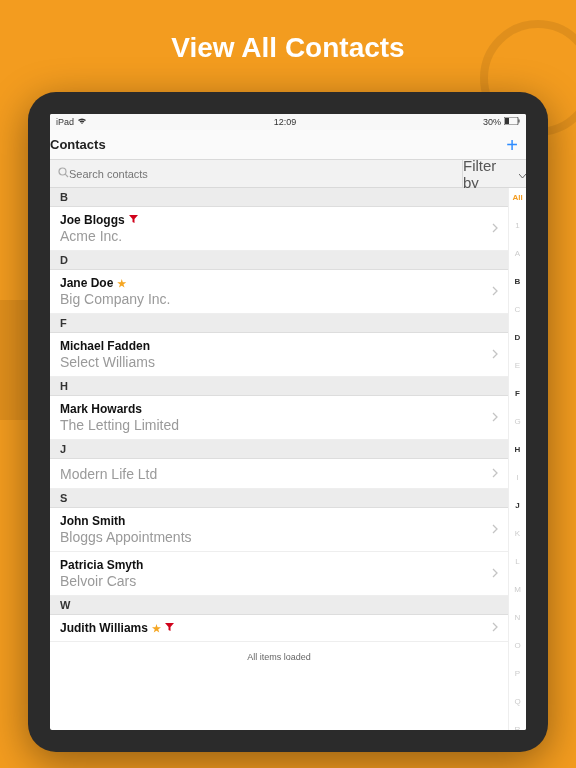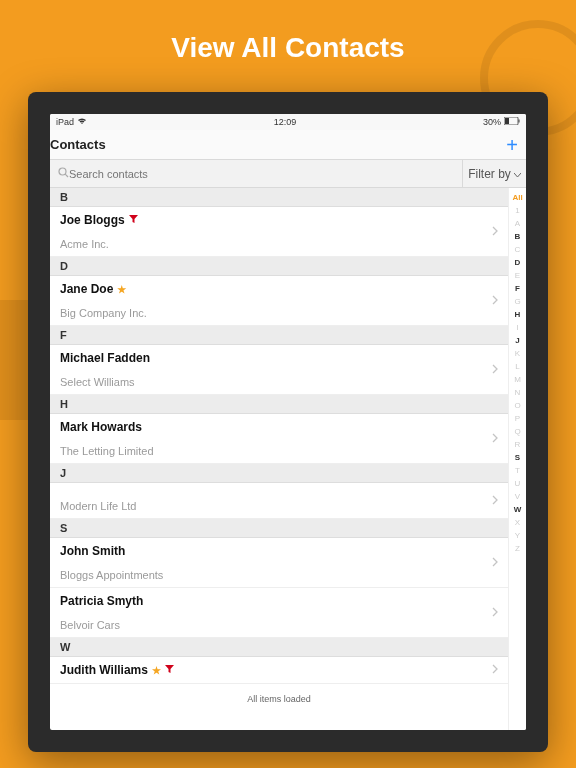--- a/index.html
+++ b/index.html
@@ -1,45 +1,45 @@
 <!DOCTYPE html>
 <html><head>
 <meta charset="utf-8">
 <style>
 *{margin:0;padding:0;box-sizing:border-box;font-family:-apple-system,Helvetica,Arial,sans-serif}
 body{width:576px;height:768px;background:#f39c1f;overflow:hidden;position:relative}
 .bg-deco{position:absolute;inset:0;opacity:.08}
 .bg-deco::before{content:"";position:absolute;right:-20px;top:20px;width:100px;height:100px;border:8px solid #000;border-radius:50%}
 .bg-deco::after{content:"";position:absolute;left:-30px;top:300px;width:120px;height:120px;background:#000;border-radius:10px}
 .banner{position:relative;text-align:center;color:#fff;font-size:28px;font-weight:600;padding:32px 16px 28px}
-.device{position:relative;margin:0 auto;width:520px;height:660px;background:#2b2b2b;border-radius:8px;padding:22px;box-shadow:0 10px 40px rgba(0,0,0,.4)}
+.device{position:relative;margin:0 auto;width:520px;height:660px;background:#2b2b2b;border-radius:28px;padding:22px;box-shadow:0 10px 40px rgba(0,0,0,.4)}
 .screen{width:100%;height:100%;background:#fff;border-radius:2px;display:flex;flex-direction:column;overflow:hidden}
 .statusbar{height:16px;background:#f8f8f8;display:flex;align-items:center;justify-content:space-between;padding:0 6px;font-size:9px;color:#333}
 .status-left,.status-right{display:flex;align-items:center;gap:3px}
 .wifi{display:inline-block}
 .navbar{height:30px;border-bottom:1px solid #d9d9d9;display:flex;align-items:center;justify-content:flex-start;position:relative;background:#fafafa}
 .navtitle{font-size:13px;font-weight:600;color:#222}
 .addbtn{position:absolute;right:8px;top:4px;color:#2e8cff;font-size:20px;font-weight:300;cursor:pointer}
 .searchrow{height:28px;border-bottom:1px solid #d9d9d9;display:flex;background:#f2f2f2}
 .searchbox{flex:1;display:flex;align-items:center;padding:0 8px;gap:0}
 .searchicon{color:#aaa;font-size:12px}
 .searchinput{border:none;background:none;font-size:11px;color:#aaa;flex:1;outline:none}
-.filterbtn{width:64px;border-left:1px solid #d9d9d9;display:flex;align-items:center;justify-content:center;font-size:12px;color:#555;gap:3px;cursor:pointer}
+.filterbtn{width:64px;border-left:1px solid #d9d9d9;display:flex;align-items:center;justify-content:center;font-size:15px;color:#555;gap:3px;cursor:pointer}
 .body{flex:1;display:flex;overflow:hidden}
 .list{flex:1;overflow:hidden}
 .section-hdr{background:#ececec;padding:3px 10px;font-size:11px;font-weight:700;color:#333;border-bottom:1px solid #ddd}
 .row{padding:6px 10px;border-bottom:1px solid #eee;display:flex;align-items:center;cursor:pointer}
 .rowtext{flex:1}
 .name{font-size:12px;font-weight:700;color:#111;display:flex;align-items:center;gap:4px}
-.company{font-size:11px;color:#9a9a9a;margin-top:11px}
+.company{font-size:14px;color:#9a9a9a;margin-top:1px}
 .chevron{color:#c4c4c4;font-size:12px}
 .star{color:#f5a623;font-size:10px}
 .funnel{color:#d0021b;font-size:10px}
 .footer-msg{text-align:center;font-size:9px;color:#666;padding:10px 0}
-.index{width:18px;background:#fff;border-left:1px solid #eee;display:flex;flex-direction:column;align-items:center;padding-top:4px;gap:1px}
+.index{width:18px;background:#fff;border-left:1px solid #eee;display:flex;flex-direction:column;align-items:center;padding-top:4px;gap:16px}
 .index span{font-size:8px;color:#ccc;line-height:1.5;cursor:pointer}
 .index span.active{color:#f39c1f;font-weight:700}
 .index span.has{color:#333;font-weight:600}
 </style>
 </head>
 <body>
 
 <div class="bg-deco"></div>
 <div class="banner">View All Contacts</div>
 

